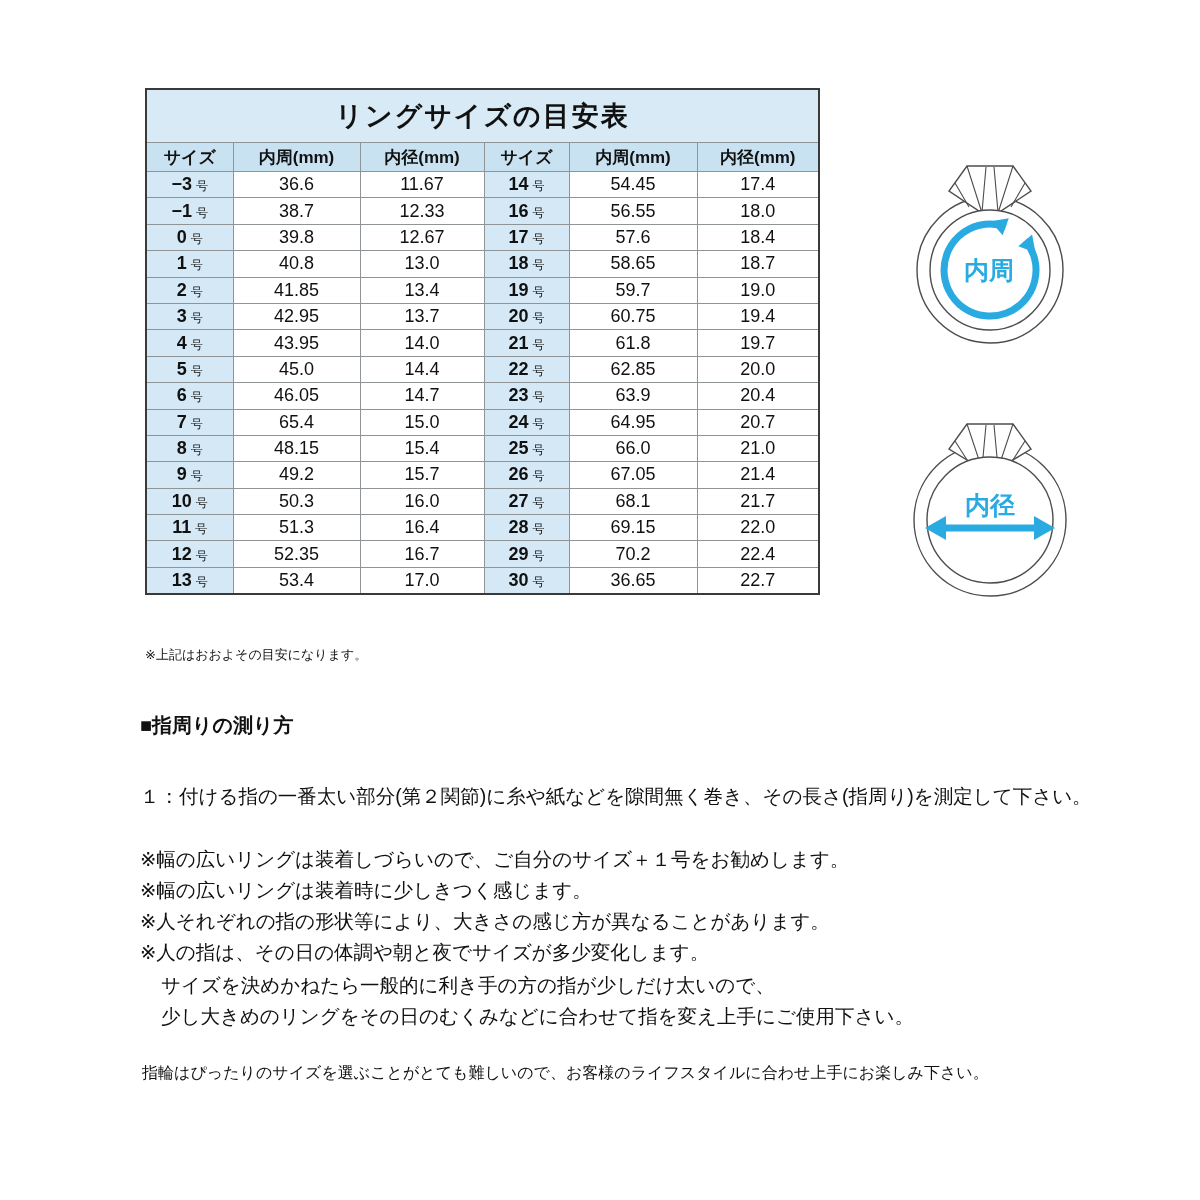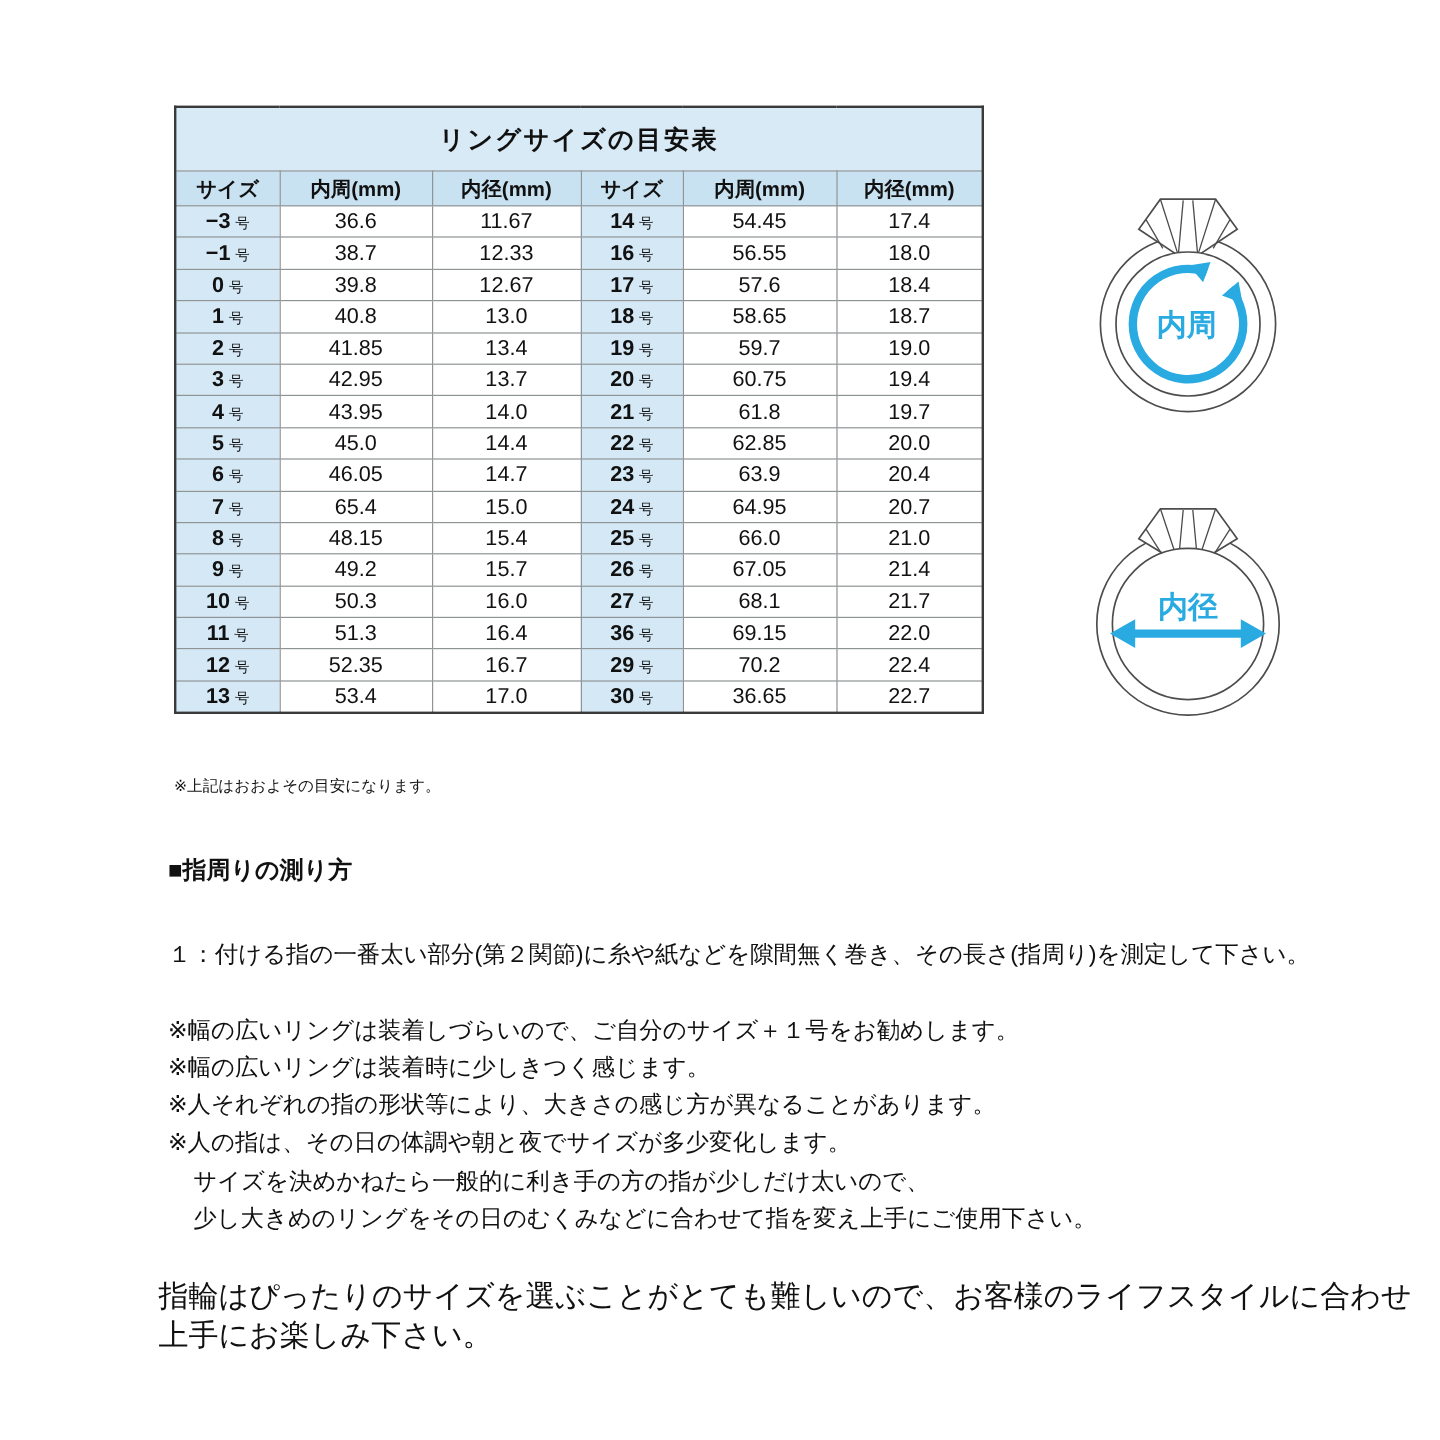--- a/index.html
+++ b/index.html
@@ -25,21 +25,21 @@
     position:absolute;left:145px;top:88px;width:673px;
     border-collapse:collapse;table-layout:fixed;
     border:2px solid var(--border-dark);
   }
   table.size-table th,table.size-table td{
     border:1px solid var(--border-mid);
     text-align:center;vertical-align:middle;padding:0;
   }
   .title-row th{
     height:52px;background:var(--table-title-bg);
-    font-size:21px;font-weight:bold;letter-spacing:2px;
+    font-size:27px;font-weight:bold;letter-spacing:2px;
     border-bottom:1px solid var(--border-mid);
     margin-top:44px;
   }
   .header-row th{
     height:28px;background:var(--table-header-bg);
     font-size:17px;font-weight:bold;
     border-bottom:2px solid #4a4a4a;
   }
   td.val-cell{height:25.4px;font-size:18px;background:#ffffff;}
   td.size-cell{height:25.4px;background:var(--size-cell-bg);}
@@ -63,21 +63,21 @@
   }
 
   
   .measure-heading{
     position:absolute;left:140px;top:712px;
     font-size:20px;font-weight:bold;
   }
   .steps{position:absolute;left:140px;top:778px;font-size:19.5px;line-height:37px;}
   .notes{position:absolute;left:140px;top:844px;font-size:19.5px;line-height:31px;}
   .notes-cont{position:absolute;left:140px;top:970px;font-size:19.5px;line-height:31px;padding-left:21px;}
-  .footer-line{position:absolute;left:132px;top:1063px;font-size:25px;}
+  .footer-line{position:absolute;left:142px;top:1063px;font-size:16px;}
 </style>
 </head>
 <body>
 
 <table class="size-table">
   <colgroup>
     <col style="width:87px">
       <col style="width:127px">
       <col style="width:124px">
     <col style="width:85px">
@@ -199,21 +199,21 @@
         <td class="val-cell">50.3</td>
         <td class="val-cell">16.0</td>
         <td class="size-cell"><span class="size-num">27</span><span class="size-suffix">号</span></td>
         <td class="val-cell">68.1</td>
         <td class="val-cell">21.7</td>
       </tr>
       <tr>
         <td class="size-cell"><span class="size-num">11</span><span class="size-suffix">号</span></td>
         <td class="val-cell">51.3</td>
         <td class="val-cell">16.4</td>
-        <td class="size-cell"><span class="size-num">36</span><span class="size-suffix">号</span></td>
+        <td class="size-cell"><span class="size-num">28</span><span class="size-suffix">号</span></td>
         <td class="val-cell">69.15</td>
         <td class="val-cell">22.0</td>
       </tr>
       <tr>
         <td class="size-cell"><span class="size-num">12</span><span class="size-suffix">号</span></td>
         <td class="val-cell">52.35</td>
         <td class="val-cell">16.7</td>
         <td class="size-cell"><span class="size-num">29</span><span class="size-suffix">号</span></td>
         <td class="val-cell">70.2</td>
         <td class="val-cell">22.4</td>

